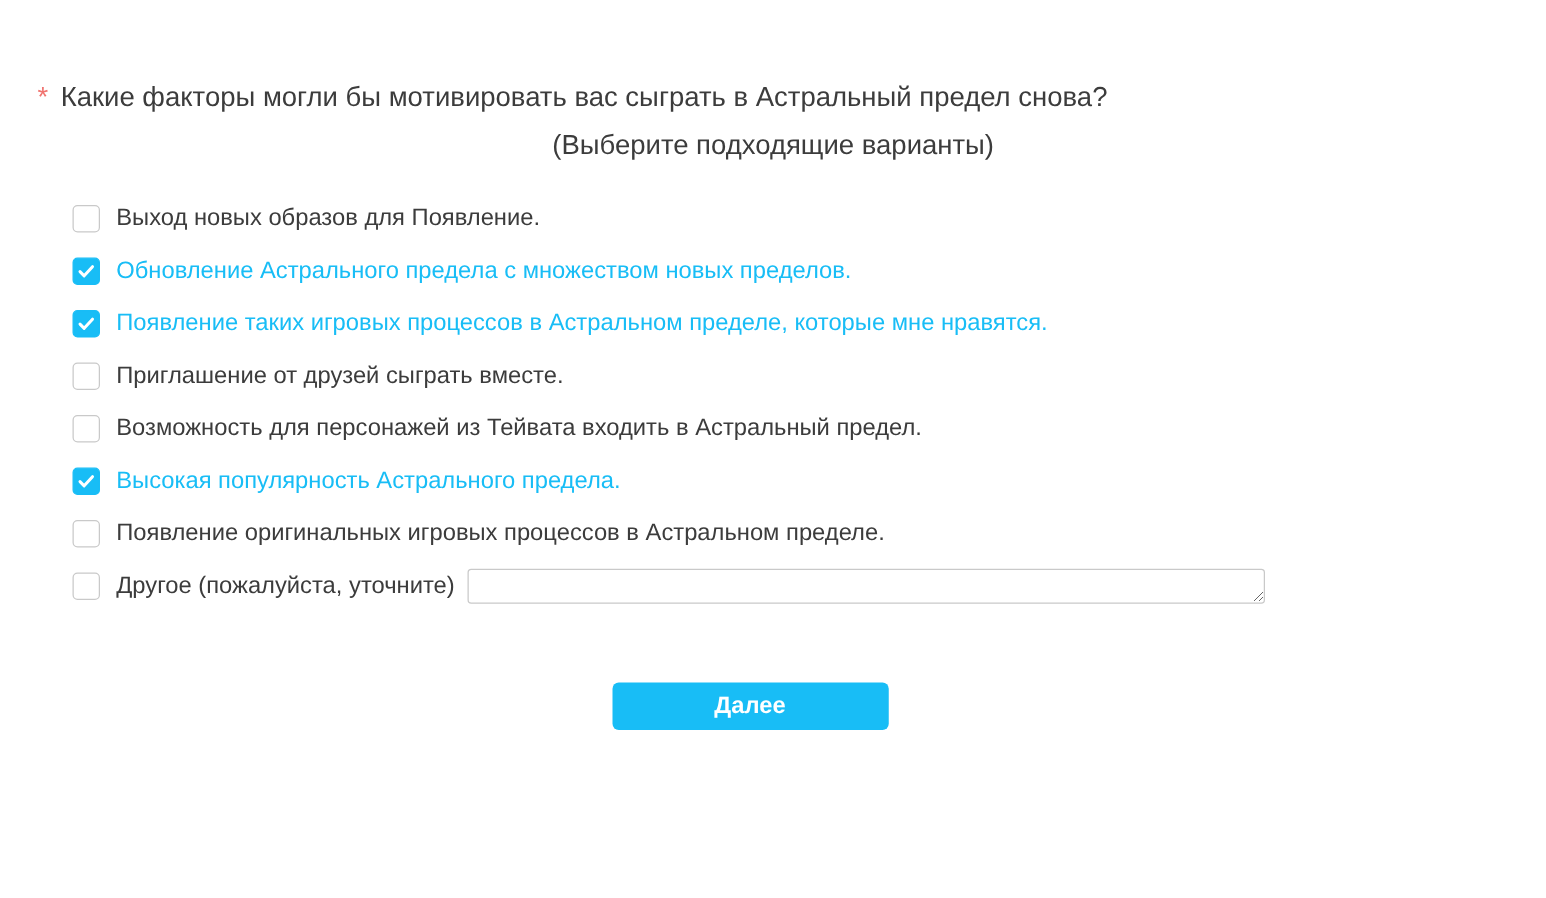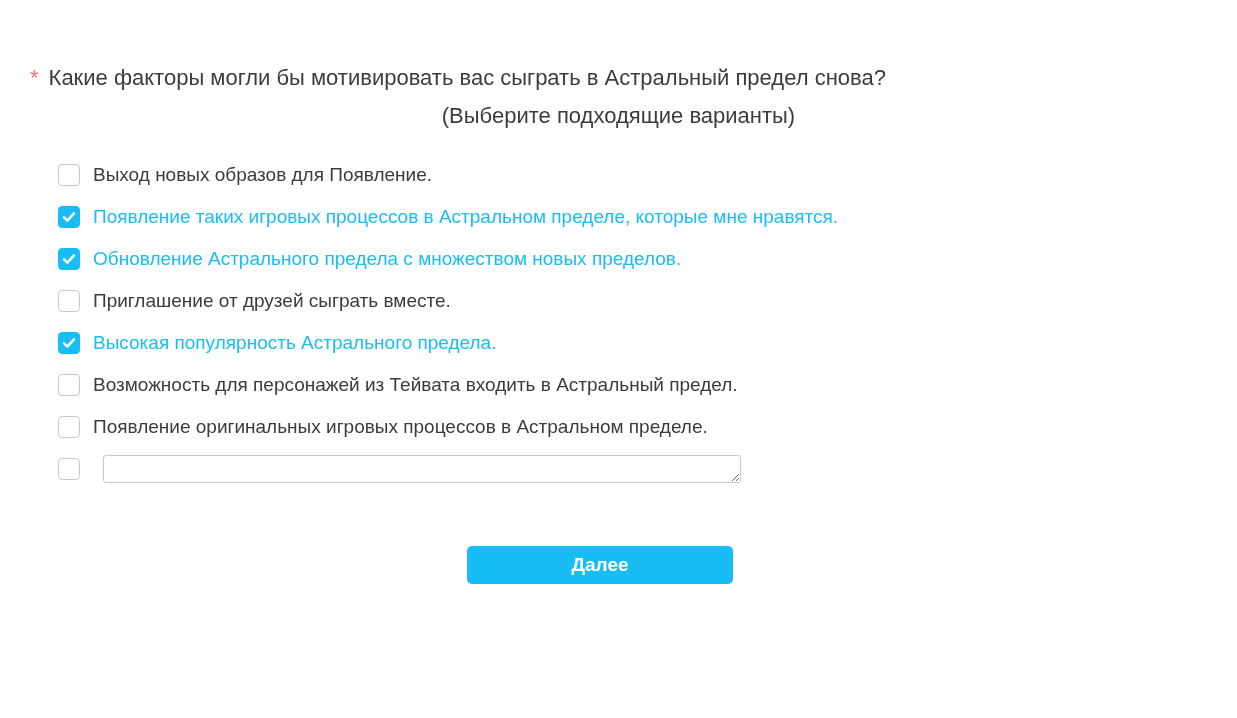--- a/index.html
+++ b/index.html
@@ -93,21 +93,21 @@
     padding: 3px 6px;
     outline: none;
     vertical-align: middle;
   }
   .btn-row {
     width: 1140px;
     margin-top: 56px;
     text-align: center;
   }
   .next-btn {
-    width: 266px;
+    width: 221px;
     height: 38px;
     background: var(--accent);
     color: #ffffff;
     border: none;
     border-radius: 5px;
     font-family: "Liberation Sans", sans-serif;
     font-size: 19px;
     font-weight: bold;
     cursor: pointer;
   }
@@ -130,60 +130,61 @@
         
       </span>
       <span class="opt-label">Выход новых образов для Появление.</span>
     </div>
       <div class="option checked">
       <span class="cb">
         <svg viewBox="0 0 24 24" aria-hidden="true">
           <polyline points="4.5 12.5 9.5 17.5 19.5 6.5"></polyline>
         </svg>
       </span>
-      <span class="opt-label">Появление таких игровых процессов в Астральном пределе, которые мне нравятся.</span>
+      <span class="opt-label">Обновление Астрального предела с множеством новых пределов.</span>
     </div>
       <div class="option checked">
       <span class="cb">
         <svg viewBox="0 0 24 24" aria-hidden="true">
           <polyline points="4.5 12.5 9.5 17.5 19.5 6.5"></polyline>
         </svg>
       </span>
-      <span class="opt-label">Обновление Астрального предела с множеством новых пределов.</span>
+      <span class="opt-label">Появление таких игровых процессов в Астральном пределе, которые мне нравятся.</span>
     </div>
       <div class="option">
       <span class="cb">
         
       </span>
       <span class="opt-label">Приглашение от друзей сыграть вместе.</span>
+    </div>
+      <div class="option">
+      <span class="cb">
+        
+      </span>
+      <span class="opt-label">Возможность для персонажей из Тейвата входить в Астральный предел.</span>
     </div>
       <div class="option checked">
       <span class="cb">
         <svg viewBox="0 0 24 24" aria-hidden="true">
           <polyline points="4.5 12.5 9.5 17.5 19.5 6.5"></polyline>
         </svg>
       </span>
       <span class="opt-label">Высокая популярность Астрального предела.</span>
     </div>
       <div class="option">
       <span class="cb">
         
       </span>
-      <span class="opt-label">Возможность для персонажей из Тейвата входить в Астральный предел.</span>
-    </div>
-      <div class="option">
-      <span class="cb">
-        
-      </span>
       <span class="opt-label">Появление оригинальных игровых процессов в Астральном пределе.</span>
     </div>
       <div class="option">
       <span class="cb">
         
       </span>
+      <span class="opt-label">Другое (пожалуйста, уточните)</span>
     <textarea class="other-input" placeholder="" style=""></textarea>
       </div>
     </div>
 
   <div class="btn-row">
     <button class="next-btn">Далее</button>
   </div>
 
 </div>
 

